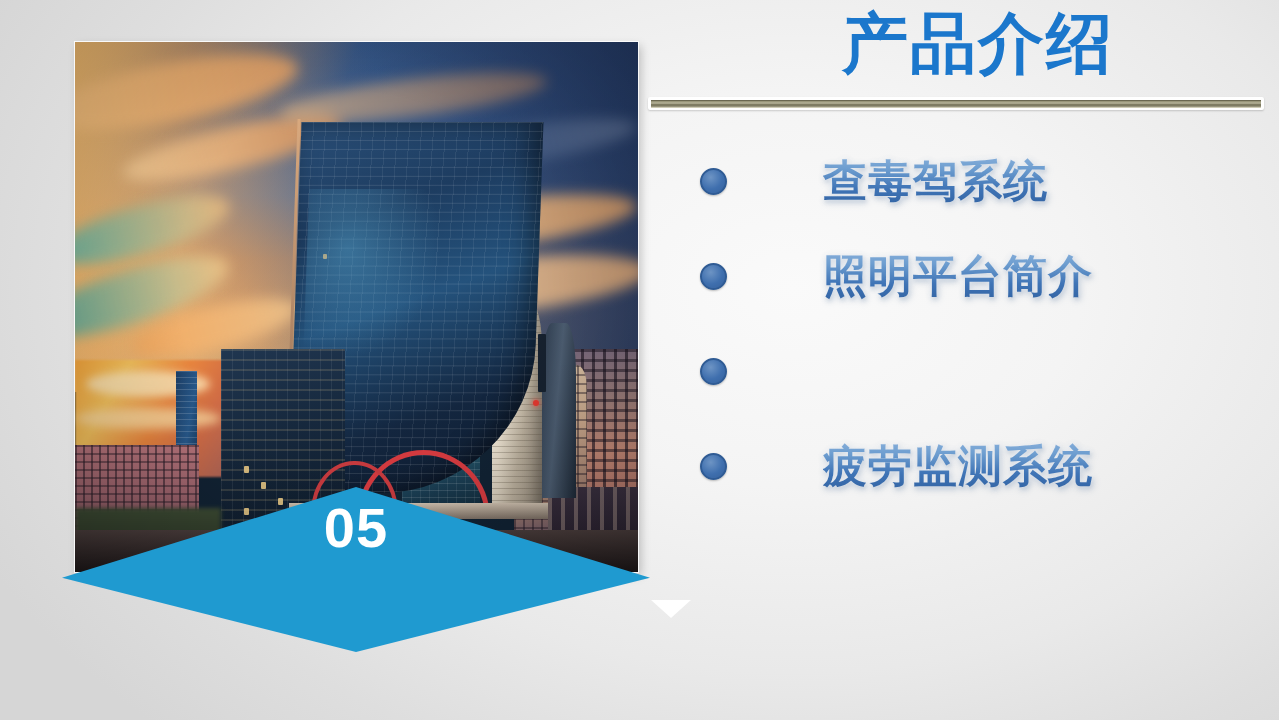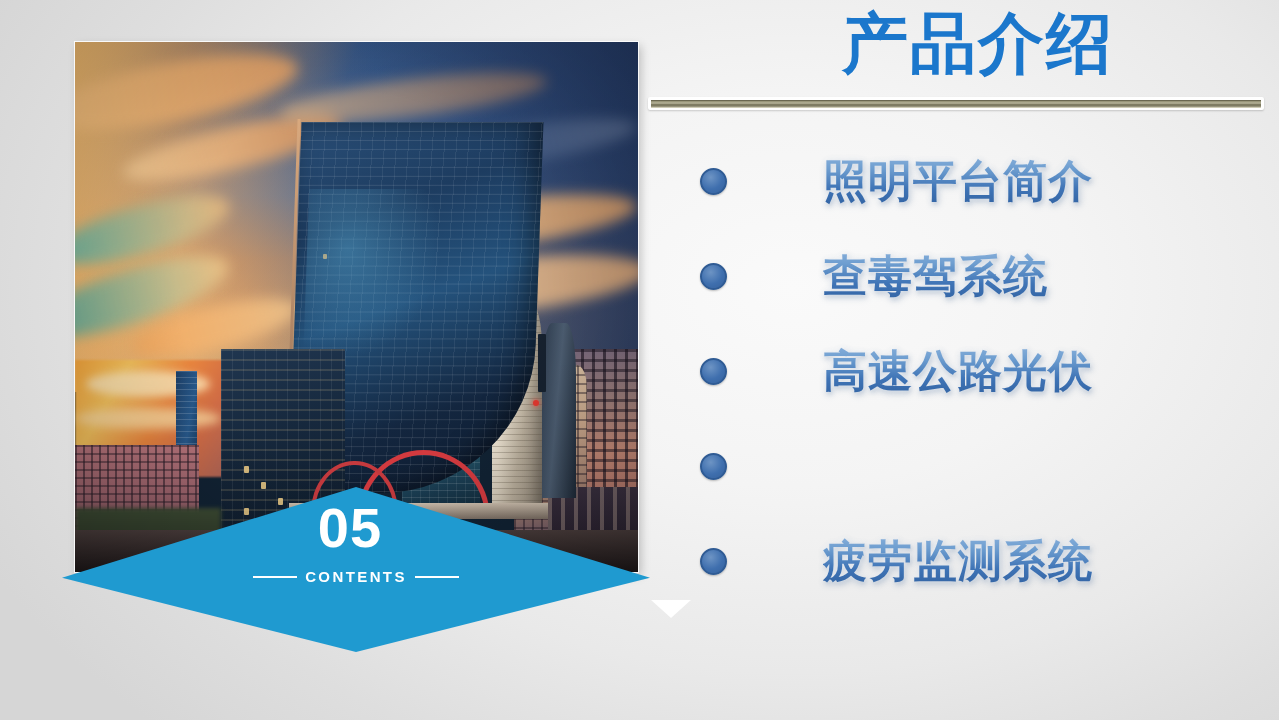--- a/index.html
+++ b/index.html
@@ -211,21 +211,21 @@
   }
 
   
   .diamond{
     position:absolute;left:62px;top:487px;width:588px;height:165px;
     background:#1f9ad0;
     clip-path:polygon(50% 0%, 100% 55%, 50% 100%, 0% 55%);
     z-index:5;
   }
   .banner-num{
-    position:absolute;left:56px;top:500px;width:588px;text-align:center;
+    position:absolute;left:62px;top:500px;width:588px;text-align:center;
     font-size:56px;font-weight:700;color:#ffffff;letter-spacing:1px;
     line-height:1;z-index:6;font-family:"Liberation Sans",sans-serif;
   }
   .banner-sub{
     position:absolute;left:62px;top:568px;width:588px;
     display:flex;align-items:center;justify-content:center;gap:8px;z-index:6;
   }
   .banner-sub .rule{width:44px;height:2px;background:#fff;}
   .banner-sub .txt{
     font-size:15px;font-weight:700;color:#fff;letter-spacing:2.4px;
@@ -342,47 +342,38 @@
       <div class="win-glow" style="left:36%;top:86%;width:5px;height:7px"></div>
       <div class="win-glow" style="left:30%;top:88%;width:5px;height:7px"></div>
       <div class="win-glow" style="left:44%;top:40%;width:4px;height:5px;opacity:.6"></div>
 
       <div class="photo-vignette"></div>
     </div>
   </div>
 
   <div class="diamond"></div>
   <div class="banner-num">05</div>
-  <div class="banner-sub">
-    <span class="rule"></span>
-    <span class="txt">CONTENTS</span>
-    <span class="rule"></span>
-  </div>
   <div class="banner-caret">
     <span class="caret-shape"></span>
   </div>
 
   <div class="title">产品介绍</div>
 
   <div class="divider">
     <div class="divider-inner"></div>
   </div>
 
   <div class="list">
     <div class="item">
       <span class="bullet"></span>
-      <span class="item-label blue">照明平台简介</span>
+      <span class="item-label blue">查毒驾系统</span>
     </div>
     <div class="item">
       <span class="bullet"></span>
-      <span class="item-label blue">查毒驾系统</span>
-    </div>
-    <div class="item">
-      <span class="bullet"></span>
-      <span class="item-label blue">高速公路光伏</span>
+      <span class="item-label blue">照明平台简介</span>
     </div>
     <div class="item">
       <span class="bullet"></span>
     </div>
     <div class="item">
       <span class="bullet"></span>
       <span class="item-label blue">疲劳监测系统</span>
     </div>
   </div>
 

